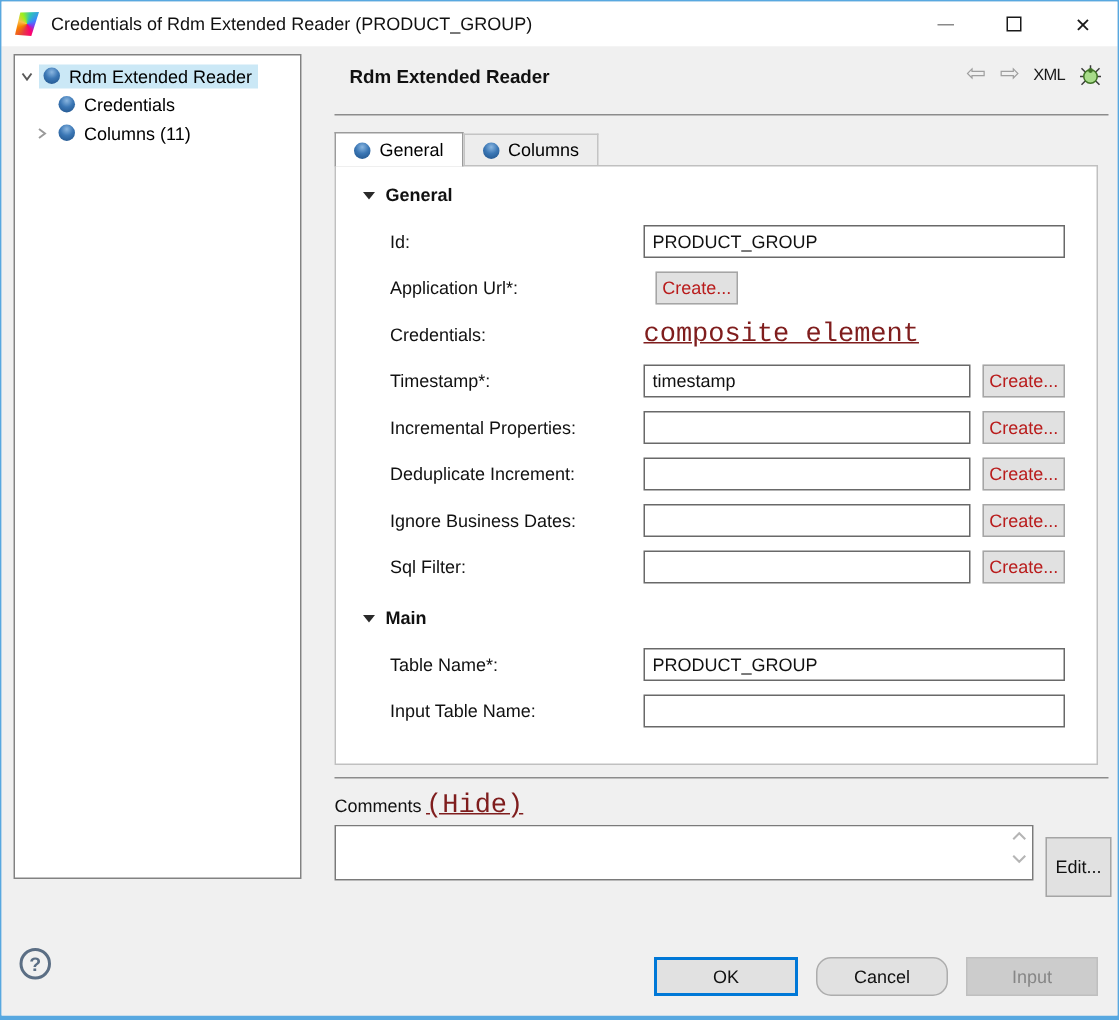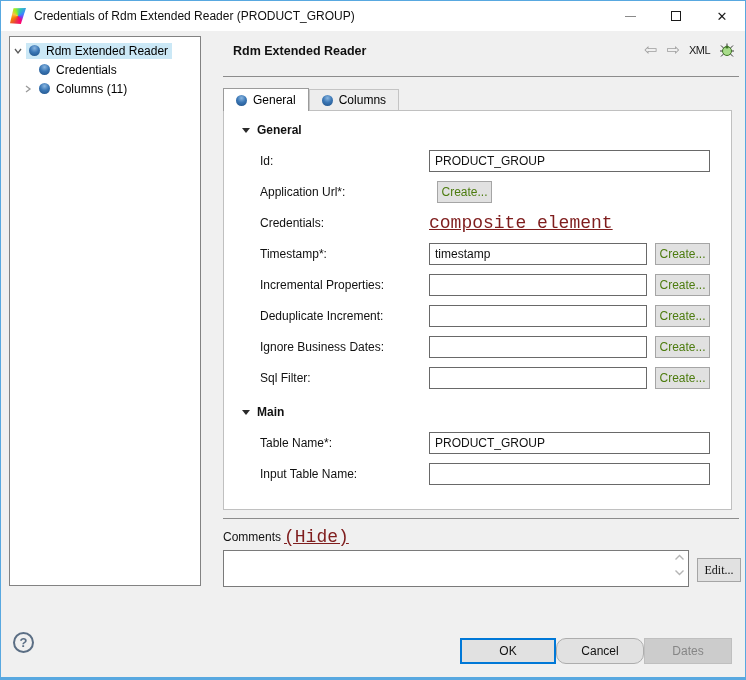--- a/index.html
+++ b/index.html
@@ -53,38 +53,38 @@
     margin-bottom:13px; cursor:default; }
   .tri-down { width:0; height:0; border-left:4px solid transparent; border-right:4px solid transparent;
     border-top:5px solid #2a2a2a; }
   .frow { display:flex; align-items:center; margin-left:18px; height:22px; margin-bottom:9px; }
   .flabel { width:169px; flex:0 0 169px; font-size:12px; color:#111; }
   .finput { height:22px; border:1px solid #696969; font-size:12px; padding:0 5px;
     font-family:"Liberation Sans", sans-serif; background:#fff; color:#111; outline:none; }
   .finput.wide { width:281px; }
   .finput.short { width:218px; }
   .create-btn { margin-left:8px; width:55px; height:22px; font-size:12px;
-    font-family:"Liberation Sans", sans-serif; background:#e1e1e1; border:1px solid #a5a5a5; color:#4d7c0f; }
+    font-family:"Liberation Sans", sans-serif; background:#e1e1e1; border:1px solid #a5a5a5; color:#b91c1c; }
   a.lnk { color:#7f1d1d; text-decoration:underline; font-size:18px; cursor:pointer;font-family:Liberation Mono, monospace; }
   .main-hdr { margin-top:16px; }
   
   .comments-label-row { position:absolute; left:7px; top:491px; display:flex; gap:3px; align-items:center; }
   .comments-label { font-size:12px; color:#111; }
   .comments-box { position:absolute; left:7px; top:514px; width:466px; height:37px;
     border:1px solid #7a7a7a; background:#fff; }
   .comments-box textarea { width:100%; height:100%; border:none; resize:none; outline:none;
     font-family:"Liberation Sans", sans-serif; font-size:12px; padding:3px 18px 3px 5px; }
   .scroll-chevrons { position:absolute; right:3px; top:3px; display:flex; flex-direction:column; gap:8px; }
-  .edit-btn { position:absolute; left:481px; top:522px; width:44px; height:24px; font-size:12px;
-    font-family:Liberation Serif, serif; background:#e1e1e1; border:1px solid #a5a5a5; color:#111; }
+  .edit-btn { position:absolute; left:481px; top:522px; width:44px; height:40px; font-size:12px;
+    font-family:Liberation Sans, sans-serif; background:#e1e1e1; border:1px solid #a5a5a5; color:#111; }
   
   .help-circle { position:absolute; left:12px; top:601px; width:21px; height:21px; border-radius:50%;
     border:2px solid #5b6e84; color:#5b6e84; font-size:13px; font-weight:bold;
     display:flex; align-items:center; justify-content:center; cursor:default; }
-  .footer-btns { position:absolute; right:13px; top:607px; display:flex; }
+  .footer-btns { position:absolute; right:13px; top:607px; display:flex; gap:12px; }
   .btn { height:26px; font-size:12px; font-family:"Liberation Sans", sans-serif;
     background:#e1e1e1; border:1px solid #adadad; color:#111; }
   .btn.ok { width:96px; border:2px solid #0078d7; }
   .btn.cancel { width:88px;border-radius:10px; }
   .btn.apply { width:88px; background:#cccccc; border-color:#bfbfbf; color:#868686; }
   svg { display:block; }
 </style>
 </head>
 <body>
 
@@ -263,17 +263,17 @@
       </div>
       <button class="edit-btn">Edit...</button>
     </div>
 
     <div class="help-circle">
         <span>?</span>
       </div>
     <div class="footer-btns">
       <button class="btn ok">OK</button>
       <button class="btn cancel">Cancel</button>
-      <button class="btn apply">Dates</button>
+      <button class="btn apply">Input</button>
     </div>
 
   </div>
 </div>
 
 </body></html>

